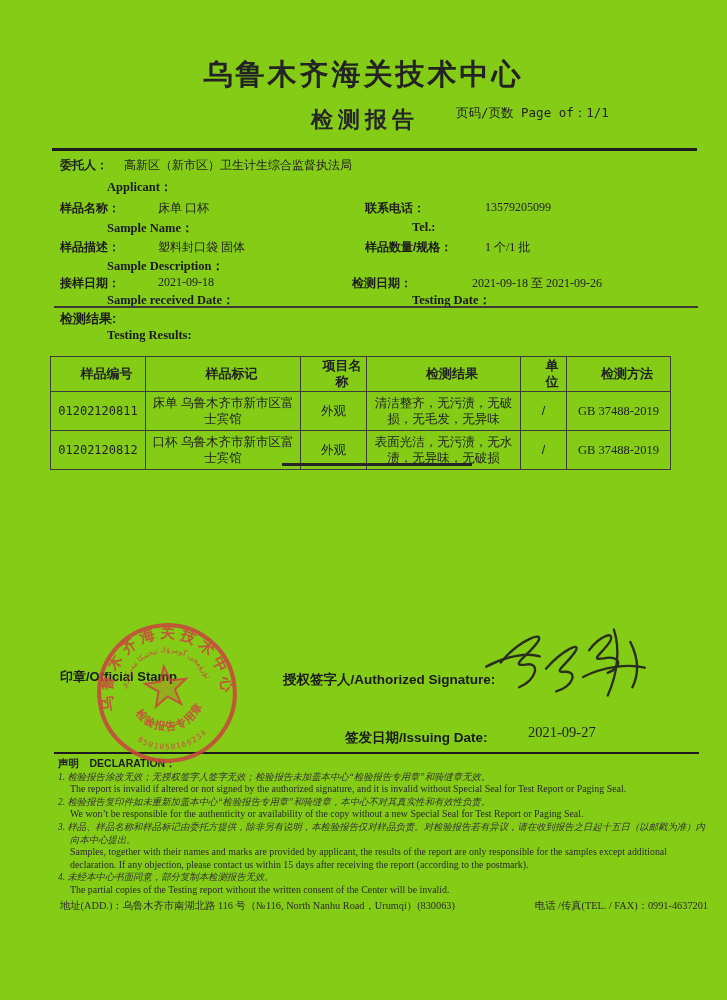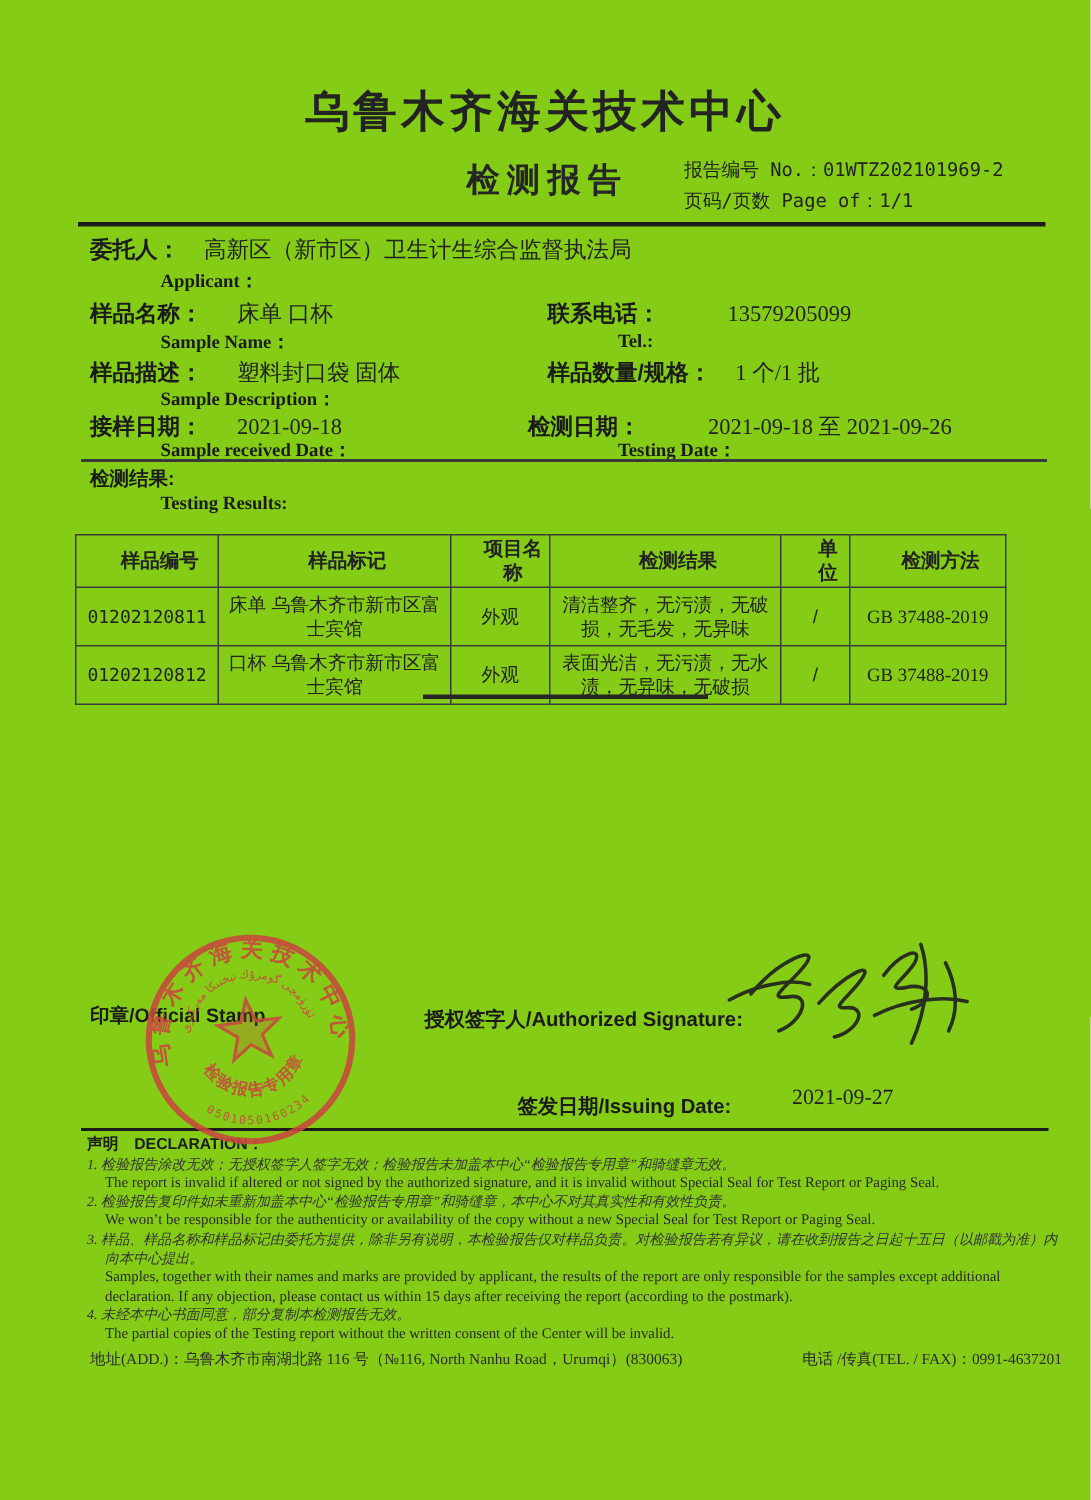--- a/index.html
+++ b/index.html
@@ -8,21 +8,21 @@
   .abs{position:absolute;}
   .mono{font-family:"DejaVu Sans Mono",monospace;}
   .page-title{top:55px;left:0;width:727px;text-align:center;font-size:29px;font-weight:600;letter-spacing:3px;color:#232323;}
   .report-title{top:105px;left:250px;width:230px;text-align:center;font-size:22px;font-weight:600;letter-spacing:5px;color:#262626;}
   .repno-block{top:102px;left:456px;font-size:12.5px;line-height:21px;color:#222;}
   .rule{background:#1c1c1c;}
   .hrule1{top:148px;left:52px;width:645px;height:3px;}
   .hrule-mid{top:306px;left:54px;width:644px;height:1.5px;background:#3a3a3a;}
   .hrule2{top:752px;left:54px;width:645px;height:2px;}
   .endline{top:463px;left:282px;width:190px;height:2.5px;background:#262626;}
-  .info-line{display:flex;align-items:flex-end;font-size:15px;white-space:nowrap;}
+  .info-line{display:flex;align-items:flex-start;font-size:12px;white-space:nowrap;}
   .zh-label{font-weight:700;color:#1b1b1b;}
   .en-label{font-family:"Liberation Serif",serif;font-weight:700;color:#1b1b1b;font-size:12.5px;margin-left:47px;}
   .ivalue{font-family:"Liberation Serif",serif;color:#222;margin-left:16px;}
   .lw{display:inline-block;min-width:82px;}
   .rw{display:inline-block;min-width:104px;}
   .results-table{top:356px;left:50px;width:620px;border-collapse:collapse;table-layout:fixed;font-size:12.5px;color:#222;}
   .results-table th,.results-table td{border:1.2px solid #3c3c3c;text-align:center;vertical-align:middle;padding:1px 3px;line-height:16px;}
   .results-table th{height:25px;font-weight:600;font-size:13px;padding-left:20px;}
   .results-table td{height:36px;}
   .mono-cell{font-family:"DejaVu Sans Mono",monospace;font-size:12px;}
@@ -43,21 +43,20 @@
 </style>
 </head>
 <body>
 
 <div class="page">
 
   <div class="abs page-title">乌鲁木齐海关技术中心</div>
   <div class="abs report-title">检测报告</div>
 
   <div class="abs repno-block mono">
-    <div>报告编号 No.：01WTZ202101969-2</div>
     <div>页码/页数 Page of：1/1</div>
   </div>
 
   <div class="abs rule hrule1"></div>
 
   <div class="abs info-line" style="top:157px;left:60px;">
     <span class="zh-label">委托人：</span>
     <span class="ivalue">高新区（新市区）卫生计生综合监督执法局</span>
   </div>
   <div class="abs en-label" style="top:179px;left:60px;">Applicant：</div>

